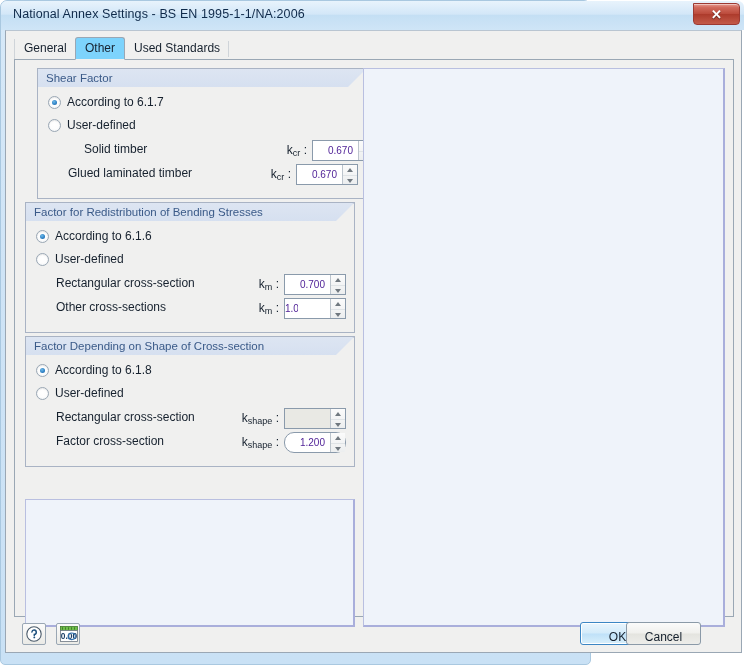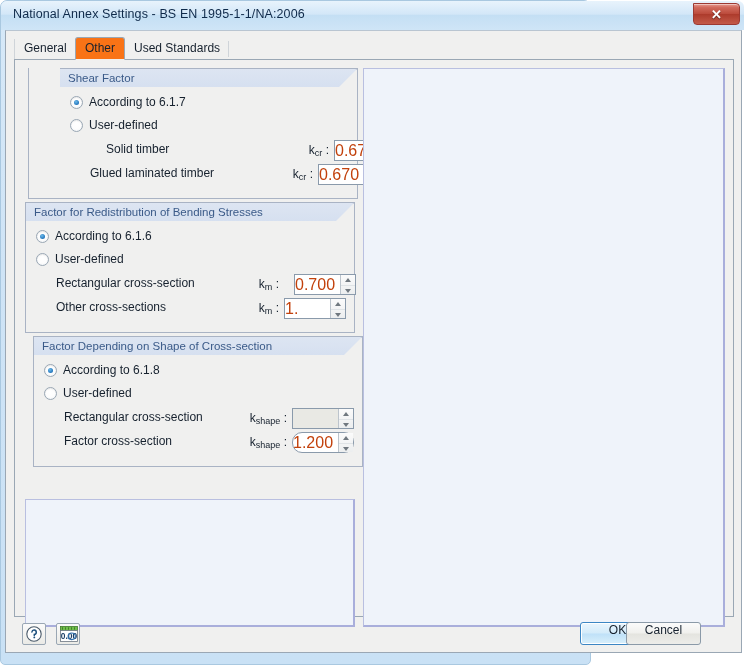--- a/index.html
+++ b/index.html
@@ -84,21 +84,21 @@
     font-size: 12px;
     color: #16212e;
     border-left: 1px solid #cfd4d9;
     background: transparent;
     cursor: pointer;
     white-space: nowrap;
   }
   .tab.active {
     top: 0px;
     height: 23px;
-    background: #f97316;
+    background: #7dd3fc;
     border: 1px solid #9aa7b4;
     border-bottom: 1px solid #f0f0ef;
     border-radius: 3px 3px 0 0;
     padding-top: 3px;
     z-index: 3;
   }
   .tab .tabsep {
     position: absolute;
     right: 0; top: 2px;
     width: 1px; height: 16px;
@@ -231,22 +231,22 @@
     border: 1px solid #8a9aab;
     background: #ffffff;
     display: flex;
     align-items: stretch;
   }
   .spinner.disabled { background: #e9e9e4; }
   .spinner .val {
     flex: 1 1 auto;
     text-align: right;
     padding-right: 5px;
-    font-size: 16px;
-    color: #c2410c;
+    font-size: 10px;
+    color: #4c1d95;
     line-height: 19px;
     overflow: hidden;
     white-space: nowrap;
   }
   .spinner .btns {
     flex: 0 0 15px;
     width: 15px;
     border-left: 1px solid #bcc4cc;
     background: linear-gradient(to bottom, #fbfbfb 0%, #eceeef 100%);
     display: flex;
@@ -306,21 +306,21 @@
     position: absolute;
     top: 7px;
     width: 75px; height: 23px;
     border: 1px solid #8b9aa8;
     border-radius: 3px;
     background: linear-gradient(to bottom, #fbfbfb 0%, #f0f0ed 48%, #e4e4df 52%, #ededea 100%);
     font-size: 12px;
     color: #16212e;
     font-family: "Liberation Sans", sans-serif;
     cursor: pointer;
-    display: flex; align-items: flex-start; justify-content: center;
+    display: flex; align-items: flex-end; justify-content: center;
   }
   .dlg-btn.primary {
     border: 1px solid #3c86c4;
     background: linear-gradient(to bottom, #eaf5fd 0%, #d3ebfa 48%, #bfe1f8 52%, #d9effb 100%);
     box-shadow: inset 0 0 0 1px #ffffff;
   }
 
   
   .help-icon { position: absolute; left: 2px; top: 1px; }
   .num-icon  { position: absolute; left: 3px; top: 2px; }
@@ -348,21 +348,21 @@
         <span>Other</span>
       </div>
       <div class="tab" style="left:110px;">
         <span>Used Standards</span>
         <span class="tabsep"></span>
       </div>
     </div>
 
     <div id="tabpage">
 
-      <div class="groupbox" style="left:13px; top:9px; width:330px; height:131px;padding-left:31px;">
+      <div class="groupbox" style="left:22px; top:9px; width:330px; height:131px;">
         <div class="gb-header">
           <div class="gb-title">Shear Factor</div>
           <div class="cut"></div>
           <div class="cut-line"></div>
         </div>
         <div class="gb-body">
           <div class="radio-row" style="top:8px;">
             <span class="radio checked"></span>
             <span class="radio-label">According to 6.1.7</span>
           </div>
@@ -409,21 +409,21 @@
             <span class="radio-label">According to 6.1.6</span>
           </div>
           <div class="radio-row" style="top:31px;">
             <span class="radio"></span>
             <span class="radio-label">User-defined</span>
           </div>
 
           <div class="field-row" style="left:30px; top:53px; width:290px;">
             <span class="field-label">Rectangular cross-section</span>
             <span class="sym-label" style="left:178px; width:45px;">k<sub>m</sub> :</span>
-            <div class="spinner" style="left:238px;">
+            <div class="spinner" style="left:228px;">
               <span class="val">0.700</span>
               <span class="btns">
                 <span class="up"></span>
                 <span class="dn"></span>
               </span>
             </div>
           </div>
 
           <div class="field-row" style="left:30px; top:77px; width:290px;">
             <span class="field-label">Other cross-sections</span>
@@ -432,21 +432,21 @@
               <span class="val">1.000</span>
               <span class="btns">
                 <span class="up"></span>
                 <span class="dn"></span>
               </span>
             </div>
           </div>
         </div>
       </div>
 
-      <div class="groupbox" style="left:10px; top:277px; width:330px; height:131px;margin-left:8px;">
+      <div class="groupbox" style="left:10px; top:277px; width:330px; height:131px;">
         <div class="gb-header">
           <div class="gb-title">Factor Depending on Shape of Cross-section</div>
           <div class="cut"></div>
           <div class="cut-line"></div>
         </div>
         <div class="gb-body">
           <div class="radio-row" style="top:8px;">
             <span class="radio checked"></span>
             <span class="radio-label">According to 6.1.8</span>
           </div>

